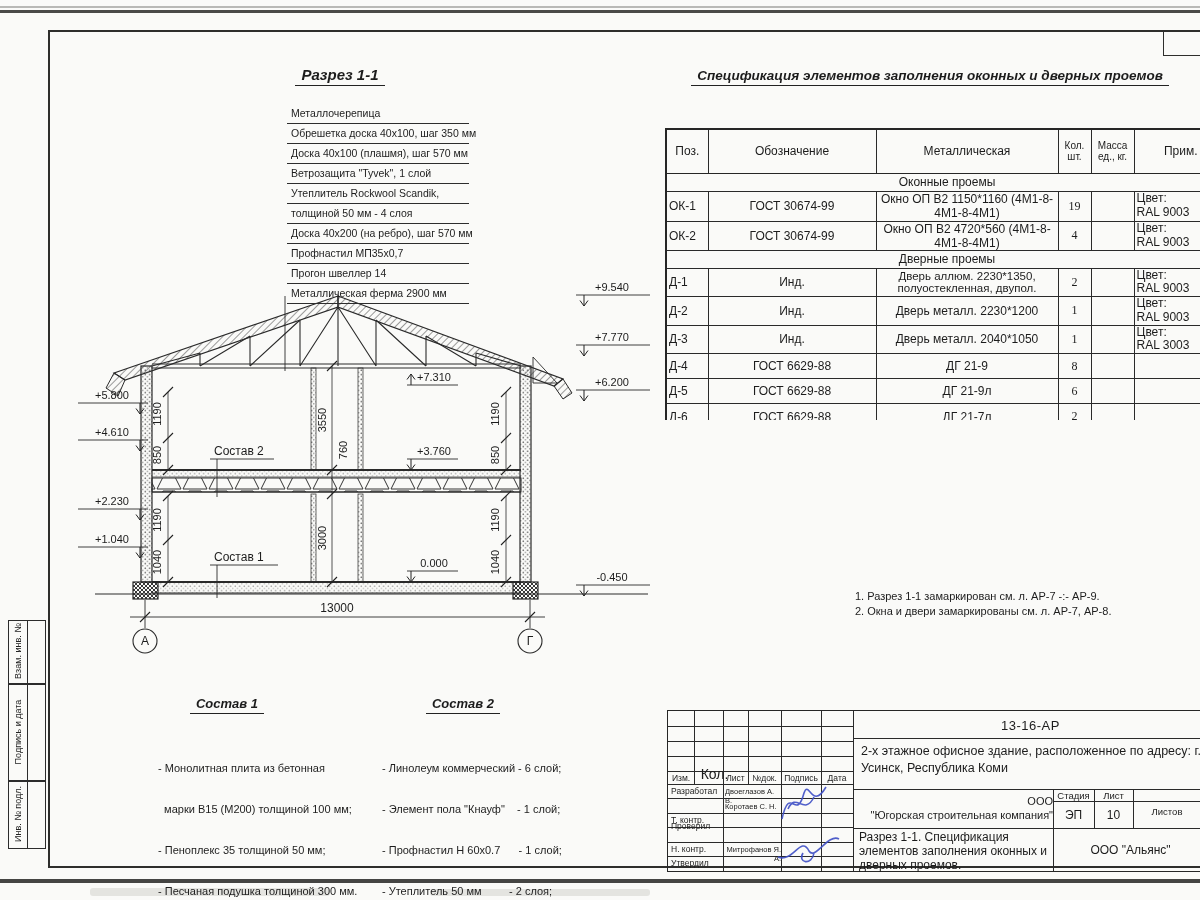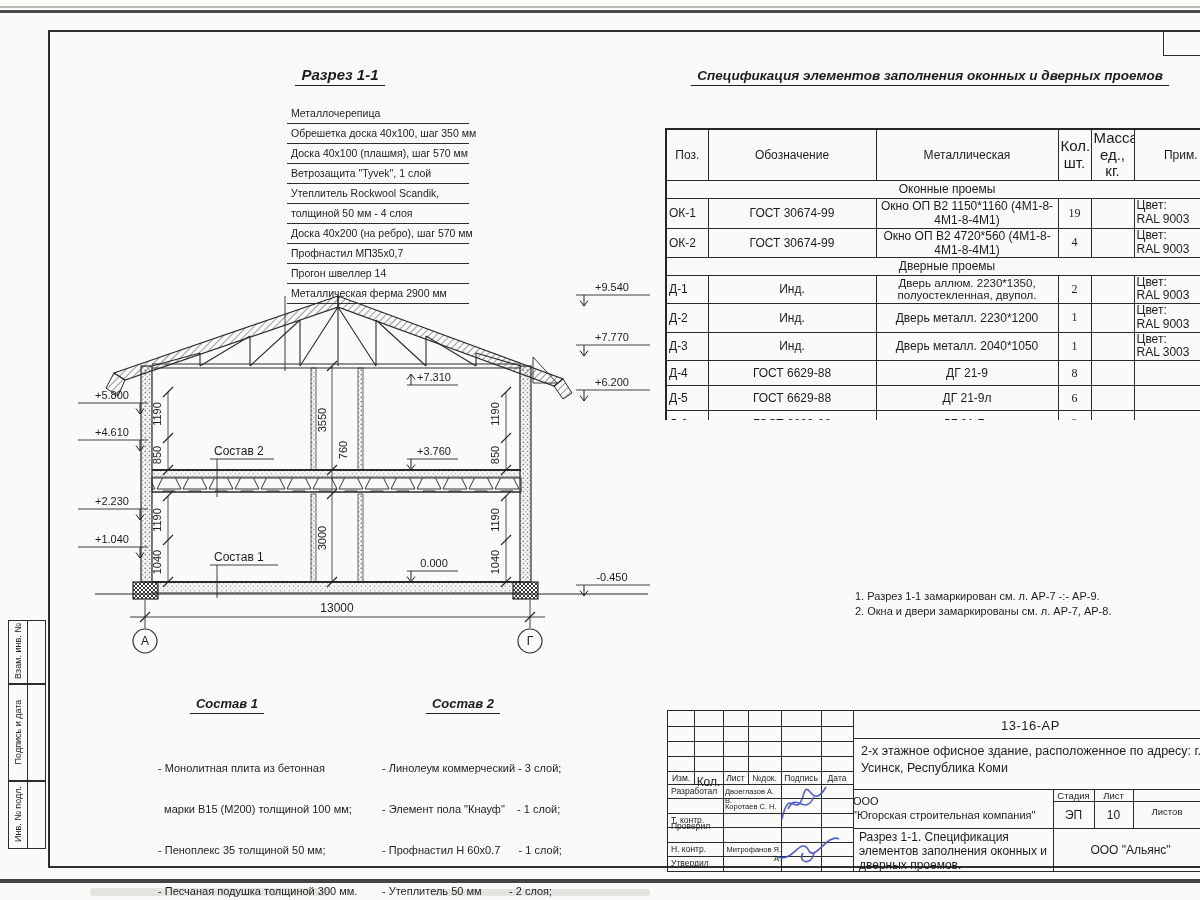--- a/index.html
+++ b/index.html
@@ -24,21 +24,21 @@
   .t-section{left:250px;top:66px;width:180px;text-align:center;font-size:15px;}
   .t-spec{left:670px;top:68px;width:520px;text-align:center;font-size:13.5px;}
   
   .mlist{left:287px;top:104px;width:182px;font-size:10.5px;color:#1d1d1d;}
   .ml-item{height:19px;line-height:18px;border-bottom:1.3px solid #2d2d2d;padding-left:4px;white-space:nowrap;}
   
   .spec-wrap{left:665px;top:128px;width:535px;height:292px;overflow:hidden;}
   table.spec{border-collapse:collapse;table-layout:fixed;width:562px;background:transparent;}
   table.spec td{border:1.2px solid #2a2a2a;padding:0 2px;font-size:12px;color:#1c1c1c;overflow:hidden;vertical-align:middle;}
   table.spec .hdr td{text-align:center;font-size:12px;}
-  table.spec .hdr .small{font-size:15px;line-height:1.1;}
+  table.spec .hdr .small{font-size:10px;line-height:1.1;}
   table.spec{border:2px solid #262626;}
   table.spec .hdr td{border-bottom:1.6px solid #262626;}
   td.c{text-align:center;}
   td.pos{padding-left:8px;}
   td.qty{text-align:center;font-family:"Liberation Serif","DejaVu Serif",serif;}
   td.prim{font-size:10px;line-height:1.15;padding-left:22px;vertical-align:middle;}
   td.prim span{display:block;}
   tr.secrow td{text-align:center;font-size:12px;}
   
   .notes{left:855px;top:589px;font-size:11px;line-height:1.4;color:#1d1d1d;}
@@ -333,21 +333,21 @@
 
 <div class="abs comp-title h-title" style="left:162px;top:696px;"><span class="ul">Состав 1</span></div>
 <div class="abs comp-lines" style="left:158px;top:734px;">
   <div>- Монолитная плита из бетонная</div>
   <div>  марки В15 (М200) толщиной 100 мм;</div>
   <div>- Пеноплекс 35 толщиной 50 мм;</div>
   <div>- Песчаная подушка толщиной 300 мм.</div>
 </div>
 <div class="abs comp-title h-title" style="left:398px;top:696px;"><span class="ul">Состав 2</span></div>
 <div class="abs comp-lines" style="left:382px;top:734px;">
-  <div>- Линолеум коммерческий - 3 слой;</div>
+  <div>- Линолеум коммерческий - 6 слой;</div>
   <div>- Элемент пола "Кнауф"    - 1 слой;</div>
   <div>- Профнастил Н 60х0.7      - 1 слой;</div>
   <div>- Утеплитель 50 мм         - 2 слоя;</div>
   
   
   
 </div>
 
 <div class="abs sbox" style="top:620px;height:64px;">
   <div class="div"></div>
@@ -383,38 +383,38 @@
 
   <div class="ln" style="left:185px;top:27px;width:355px;height:1.4px;"></div>
   <div class="ln" style="left:185px;top:78px;width:355px;height:1.4px;"></div>
   <div class="ln" style="left:185px;top:117px;width:355px;height:1.4px;"></div>
   <div class="ln" style="left:385px;top:78px;width:1.4px;height:82px;"></div>
   <div class="ln" style="left:426px;top:78px;width:1px;height:39px;"></div>
   <div class="ln" style="left:465px;top:78px;width:1px;height:39px;"></div>
   <div class="ln" style="left:385px;top:90px;width:155px;height:1px;"></div>
 
   <div class="txt cellc" style="left:0;top:60px;width:26px;height:13px;font-size:8.5px;">Изм.</div>
-  <div class="txt cellc" style="left:26px;top:64px;width:29px;height:13px;font-size:12px;">Кол.</div>
+  <div class="txt cellc" style="left:26px;top:56px;width:29px;height:13px;font-size:14px;padding-left:6px;">Кол.</div>
   <div class="txt cellc" style="left:55px;top:60px;width:25px;height:13px;font-size:8.5px;">Лист</div>
   <div class="txt cellc" style="left:80px;top:60px;width:33px;height:13px;font-size:8.5px;">№док.</div>
   <div class="txt cellc" style="left:113px;top:60px;width:40px;height:13px;font-size:8.5px;">Подпись</div>
   <div class="txt cellc" style="left:153px;top:60px;width:32px;height:13px;font-size:8.5px;">Дата</div>
 
   <div class="txt" style="left:3px;top:75px;width:52px;font-size:8.5px;">Разработал</div>
   <div class="txt" style="left:57px;top:76px;width:56px;font-size:7.5px;">Двоеглазов А. В.</div>
   <div class="txt" style="left:3px;top:90px;width:52px;font-size:8.5px;margin-top:20px;">Проверил</div>
   <div class="txt" style="left:57px;top:91px;width:56px;font-size:7.5px;">Коротаев С. Н.</div>
   <div class="txt" style="left:3px;top:104px;width:52px;font-size:8.5px;">Т. контр.</div>
   <div class="txt" style="left:3px;top:133px;width:52px;font-size:8.5px;">Н. контр.</div>
   <div class="txt" style="left:57px;top:134px;width:56px;font-size:7.5px;text-align:right;">Митрофанов Я. А.</div>
   <div class="txt" style="left:3px;top:147px;width:52px;font-size:8.5px;">Утвердил</div>
 
   <div class="txt cellc" style="left:185px;top:2px;width:355px;height:24px;font-size:13px;letter-spacing:0.5px;">13-16-АР</div>
   <div class="txt" style="left:193px;top:32px;width:345px;font-size:12.5px;line-height:1.35;">2-х этажное офисное здание, расположенное по адресу: г. Усинск, Республика Коми</div>
-  <div class="txt" style="left:185px;top:83px;width:200px;text-align:left;font-size:11px;line-height:1.3;">
+  <div class="txt" style="left:185px;top:83px;width:200px;text-align:right;font-size:11px;line-height:1.3;">
     <div>ООО</div>
     <div>"Югорская строительная компания"</div>
   </div>
   <div class="txt cellc" style="left:385px;top:78px;width:41px;height:12px;font-size:9.5px;">Стадия</div>
   <div class="txt cellc" style="left:426px;top:78px;width:39px;height:12px;font-size:9.5px;">Лист</div>
   <div class="txt cellc" style="left:465px;top:94px;width:68px;height:12px;font-size:9.5px;">Листов</div>
   <div class="txt cellc" style="left:385px;top:90px;width:41px;height:27px;font-size:12px;">ЭП</div>
   <div class="txt cellc" style="left:426px;top:90px;width:39px;height:27px;font-size:12px;">10</div>
   <div class="txt cellc" style="left:465px;top:90px;width:68px;height:27px;font-size:12px;"></div>
   <div class="txt" style="left:191px;top:120px;width:190px;font-size:12px;line-height:1.15;">Разрез 1-1. Спецификация элементов заполнения оконных и дверных проемов.</div>

